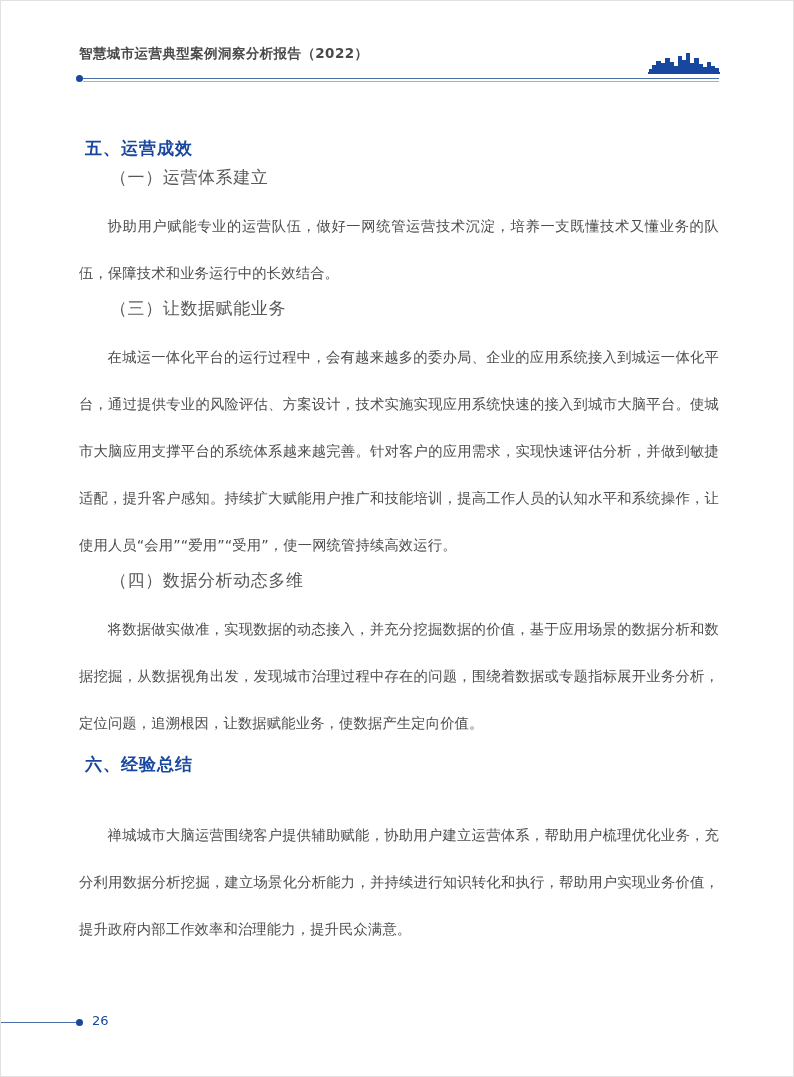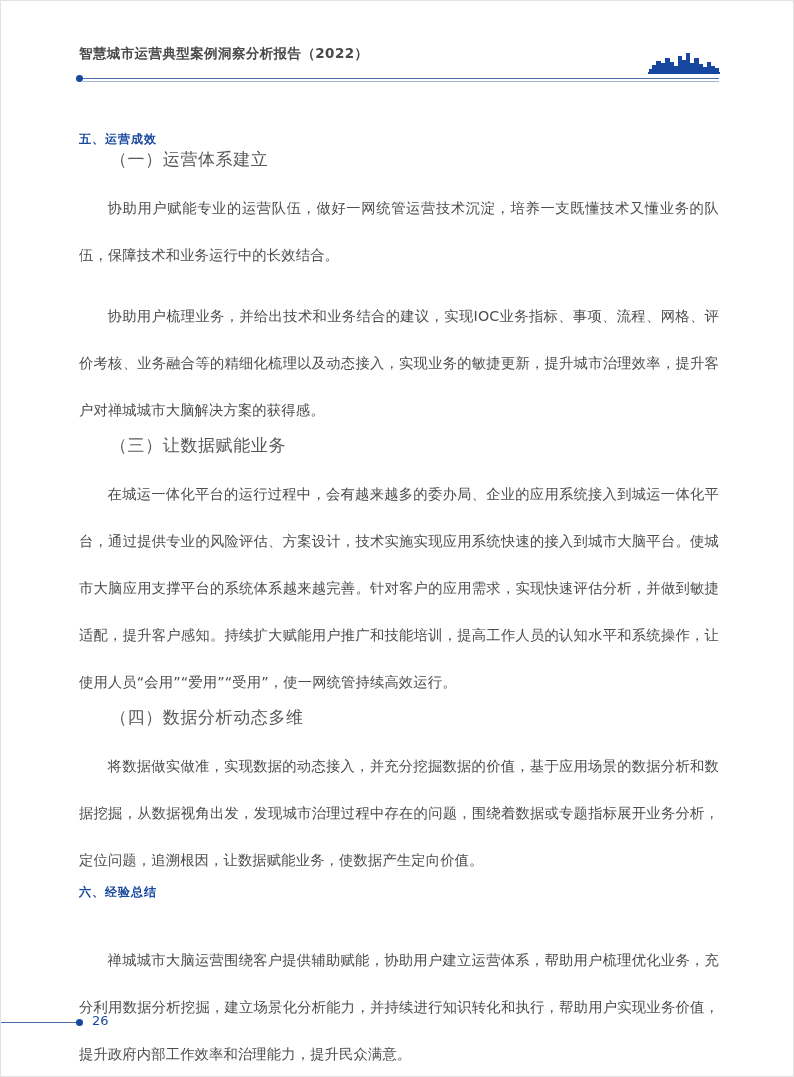--- a/index.html
+++ b/index.html
@@ -77,22 +77,22 @@
 
   
   .content {
     position: absolute;
     left: 78px;
     top: 130px;
     width: 640px;
   }
 
   h2.section-heading {
-    margin: 0;
-    font-size: 12px;
+    margin: 6px;
+    font-size: 17px;
     font-weight: bold;
     color: #17479e;
     letter-spacing: 1px;
     font-family: "DejaVu Sans", "Liberation Sans", sans-serif;
   }
   .sec-1 { margin-top: 18px; }
   .sec-2 { margin-top: 56px; }
 
   h3.sub-heading {
     margin: 0;
@@ -192,21 +192,20 @@
     </svg>
   </div>
 
   <div class="content">
 
     <h2 class="section-heading sec-1">五、运营成效</h2>
 
     <h3 class="sub-heading sub-1">（一）运营体系建立</h3>
     <p class="body-text">协助用户赋能专业的运营队伍，做好一网统管运营技术沉淀，培养一支既懂技术又懂业务的队伍，保障技术和业务运行中的长效结合。</p>
 
-    <p class="body-text">协助用户梳理业务，并给出技术和业务结合的建议，实现IOC业务指标、事项、流程、网格、评价考核、业务融合等的精细化梳理以及动态接入，实现业务的敏捷更新，提升城市治理效率，提升客户对禅城城市大脑解决方案的获得感。</p>
 
     <h3 class="sub-heading sub-n">（三）让数据赋能业务</h3>
     <p class="body-text">在城运一体化平台的运行过程中，会有越来越多的委办局、企业的应用系统接入到城运一体化平台，通过提供专业的风险评估、方案设计，技术实施实现应用系统快速的接入到城市大脑平台。使城市大脑应用支撑平台的系统体系越来越完善。针对客户的应用需求，实现快速评估分析，并做到敏捷适配，提升客户感知。持续扩大赋能用户推广和技能培训，提高工作人员的认知水平和系统操作，让使用人员“会用”“爱用”“受用”，使一网统管持续高效运行。</p>
 
     <h3 class="sub-heading sub-n">（四）数据分析动态多维</h3>
     <p class="body-text">将数据做实做准，实现数据的动态接入，并充分挖掘数据的价值，基于应用场景的数据分析和数据挖掘，从数据视角出发，发现城市治理过程中存在的问题，围绕着数据或专题指标展开业务分析，定位问题，追溯根因，让数据赋能业务，使数据产生定向价值。</p>
 
     <h2 class="section-heading sec-2">六、经验总结</h2>
     <p class="body-text after-h2">禅城城市大脑运营围绕客户提供辅助赋能，协助用户建立运营体系，帮助用户梳理优化业务，充分利用数据分析挖掘，建立场景化分析能力，并持续进行知识转化和执行，帮助用户实现业务价值，提升政府内部工作效率和治理能力，提升民众满意。</p>
 

